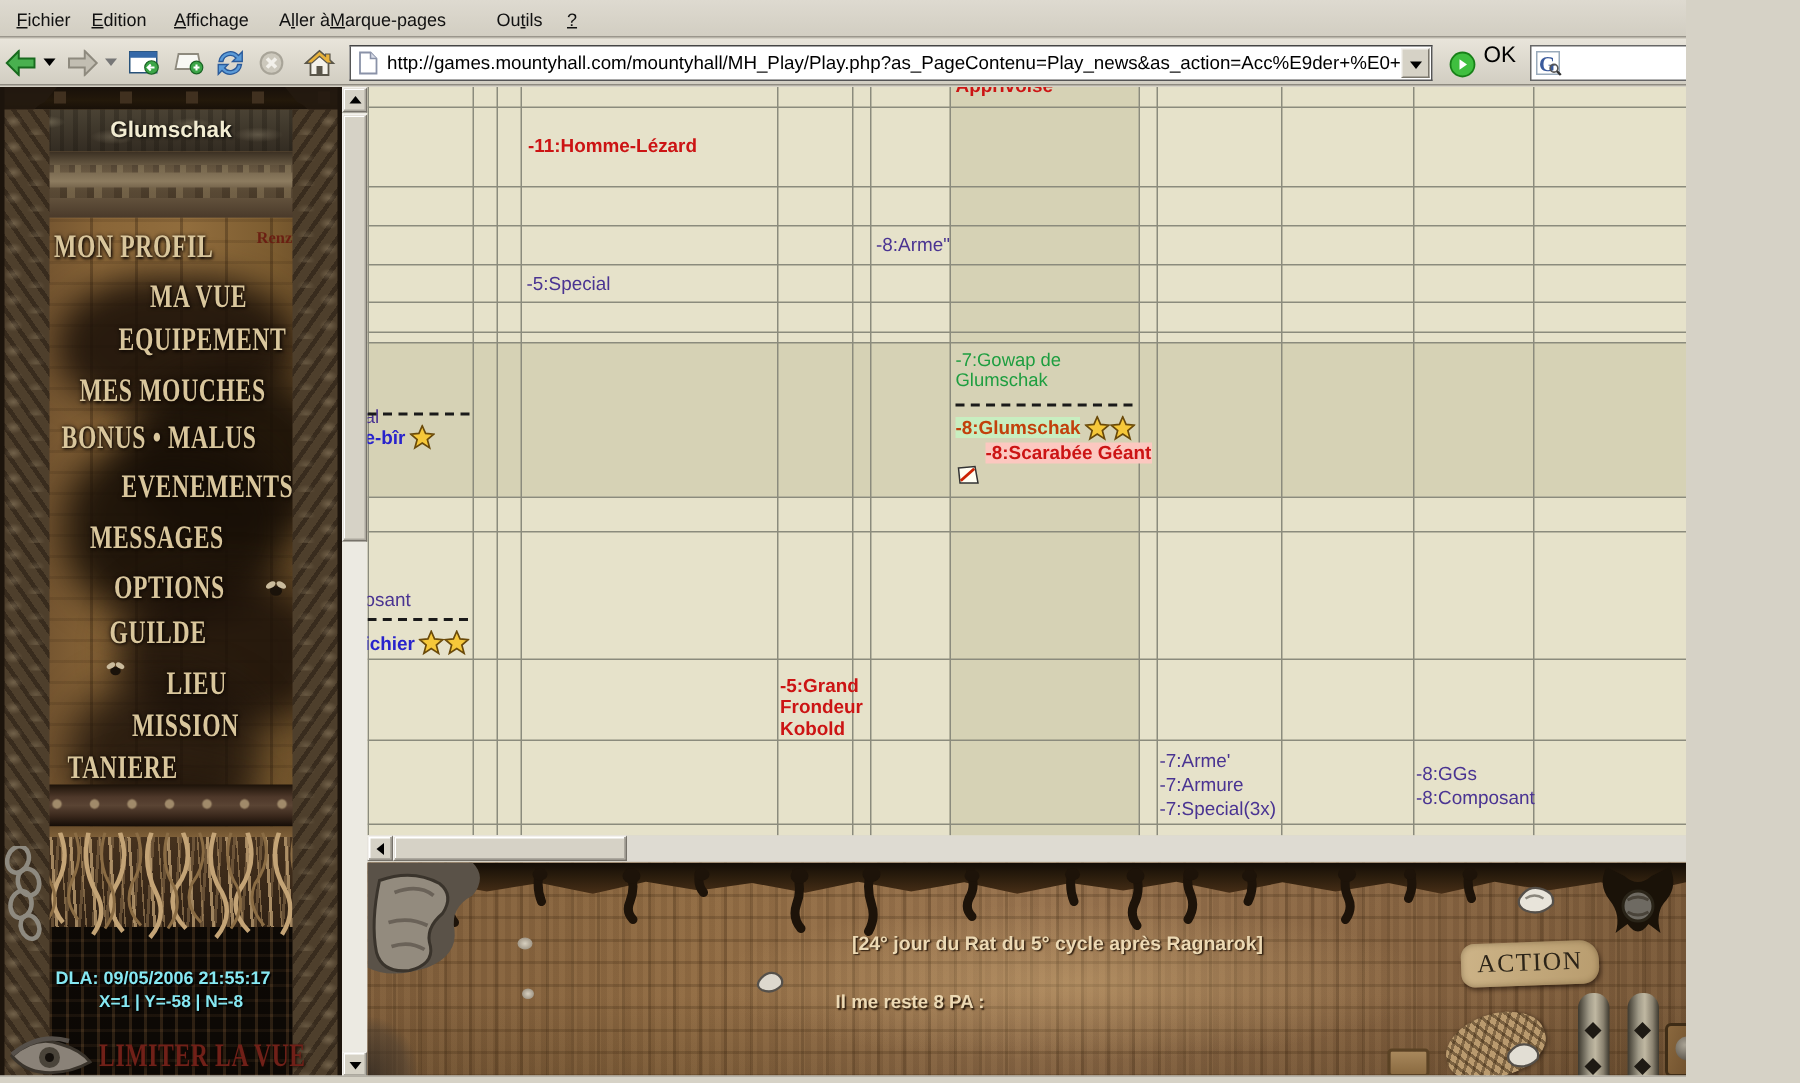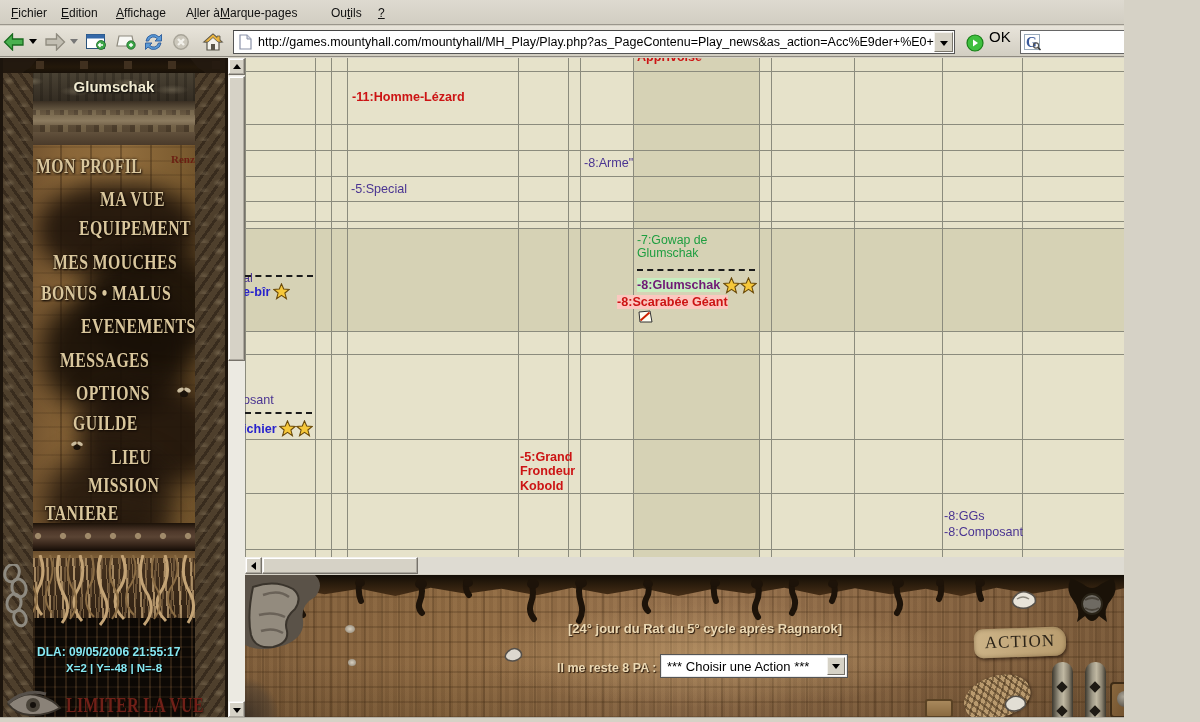--- a/index.html
+++ b/index.html
@@ -47,21 +47,21 @@
 .sthumb { position:absolute; background:#d6d2c6; border:1px solid; border-color:#f4f2ee #76726a #76726a #f4f2ee; box-shadow:inset -1px -1px 0 #aca89e, inset 1px 1px 0 #fff; }
 
 
 .vline { position:absolute; top:0; width:1px; height:499px; background:#8b8b7d; }
 .hline { position:absolute; left:0; width:939px; height:1px; background:#8b8b7d; }
 .darkrow { position:absolute; left:0; top:170px; width:939px; height:103px; background:#d6d2b5; }
 .darkcol { position:absolute; left:388px; top:0; width:126px; height:499px; background:#d6d2b5; }
 .gt { position:absolute; white-space:nowrap; font-size:12.6px; }
 .red { color:#cc1414; font-weight:bold; }
 .green { color:#1e9e40; }
-.greenb { color:#701a75; font-weight:bold; }
+.greenb { color:#c2410c; font-weight:bold; }
 .purple { color:#4a3492; }
 .blueb { color:#2823cc; font-weight:bold; }
 .navyb { color:#232394; font-weight:bold; }
 .dash { position:absolute; border-top:2px dashed #1a1a1a; }
 
 
 .menuitem { position:absolute; font-family:"Liberation Serif", serif; font-weight:bold;
   color:#d9c69c; text-shadow:1px 1px 2px #140c06, 0 0 3px rgba(16,10,4,0.8); white-space:nowrap;
   transform:scale(0.83,1.15); transform-origin:left top; letter-spacing:0.5px; }
 
@@ -270,21 +270,21 @@
         <path d="M110 0 Q104 20 114 36 Q120 50 110 64"></path>
         <path d="M131 0 Q138 18 126 34 Q120 48 132 60"></path>
         <path d="M152 0 Q146 20 156 36 Q162 50 152 64"></path>
         <path d="M173 0 Q180 18 168 34 Q162 48 174 62"></path>
         <path d="M195 0 Q189 20 198 34 Q204 48 196 60"></path>
         <path d="M215 0 Q220 16 212 32 Q206 44 216 56"></path>
       </g>
     </svg>
 
     <div class="abs" style="left:37px;top:587px;font-size:12px;font-weight:bold;color:#86e8f2;text-shadow:1px 1px 1px #000;">DLA: 09/05/2006 21:55:17</div>
-    <div class="abs" style="left:66px;top:604px;font-size:11.5px;font-weight:bold;color:#86e8f2;text-shadow:1px 1px 1px #000;">X=2 | Y=-48 | N=-8</div>
+    <div class="abs" style="left:66px;top:604px;font-size:11.5px;font-weight:bold;color:#86e8f2;text-shadow:1px 1px 1px #000;">X=1 | Y=-58 | N=-8</div>
 
     <div class="abs" style="left:0;top:15px;width:33px;height:649px;
       background-color:#4e3f2c;
       background-image:
         radial-gradient(ellipse 9px 6px at 9px 8px, rgba(168,150,120,0.4), rgba(172,152,120,0) 68%),
         radial-gradient(ellipse 9px 6px at 24px 16px, rgba(150,134,106,0.35), rgba(154,136,106,0) 68%),
         repeating-linear-gradient(55deg, rgba(30,20,12,0.45) 0 3px, rgba(0,0,0,0) 3px 9px);
       background-size:33px 17px, 33px 17px, auto;"></div>
     <div class="abs" style="left:195px;top:15px;width:33px;height:649px;
       background-color:#4e3f2c;
@@ -362,21 +362,21 @@
     <div class="gt purple" style="left:106px;top:123.5px;">-5:Special</div>
     <div class="gt green" style="left:392px;top:176px;line-height:13.2px;font-size:12.3px;">-7:Gowap de<br>Glumschak</div>
     <div class="dash" style="left:392px;top:211px;width:118px;"></div>
     <div class="gt greenb" style="left:392px;top:220px;"><span style="background:#c8eec0;">-8:Glumschak</span></div>
     <svg class="abs" style="left:478px;top:219px" width="17" height="17" viewBox="0 0 20 20">
         <path d="M10 1 L12.6 7 L19 7.6 L14 11.8 L15.8 18.4 L10 14.6 L4.2 18.4 L6 11.8 L1 7.6 L7.4 7 Z" fill="#f6c83a" stroke="#6a4a0a" stroke-width="1.3"></path>
       </svg>
     <svg class="abs" style="left:495px;top:219px" width="17" height="17" viewBox="0 0 20 20">
         <path d="M10 1 L12.6 7 L19 7.6 L14 11.8 L15.8 18.4 L10 14.6 L4.2 18.4 L6 11.8 L1 7.6 L7.4 7 Z" fill="#f6c83a" stroke="#6a4a0a" stroke-width="1.3"></path>
       </svg>
-    <div class="gt red" style="left:372px;top:237px;"><span style="background:#fcc8c0;">-8:Scarabée Géant</span></div>
+    <div class="gt red" style="left:412px;top:237px;"><span style="background:#fcc8c0;">-8:Scarabée Géant</span></div>
     <svg class="abs" style="left:393px;top:252px" width="15" height="13" viewBox="0 0 15 13">
         <path d="M1 2 L12 1 L14 12 L2 12 Z" fill="#fffef2" stroke="#333" stroke-width="1"></path>
         <path d="M2.5 10.5 L11.5 2.5" stroke="#cc2200" stroke-width="2"></path>
       </svg>
     <div class="gt purple" style="left:-2px;top:197px;margin-top:16px;">al</div>
     <div class="dash" style="left:0px;top:217px;width:68px;"></div>
     <div class="gt blueb" style="left:-2px;top:227px;">e-bîr</div>
     <svg class="abs" style="left:28px;top:225px" width="17" height="17" viewBox="0 0 20 20">
         <path d="M10 1 L12.6 7 L19 7.6 L14 11.8 L15.8 18.4 L10 14.6 L4.2 18.4 L6 11.8 L1 7.6 L7.4 7 Z" fill="#f6c83a" stroke="#6a4a0a" stroke-width="1.3"></path>
       </svg>
@@ -385,20 +385,21 @@
     <div class="gt blueb" style="left:-2px;top:364px;">ichier</div>
     <svg class="abs" style="left:34px;top:362px" width="17" height="17" viewBox="0 0 20 20">
         <path d="M10 1 L12.6 7 L19 7.6 L14 11.8 L15.8 18.4 L10 14.6 L4.2 18.4 L6 11.8 L1 7.6 L7.4 7 Z" fill="#f6c83a" stroke="#6a4a0a" stroke-width="1.3"></path>
       </svg>
     <svg class="abs" style="left:51px;top:362px" width="17" height="17" viewBox="0 0 20 20">
         <path d="M10 1 L12.6 7 L19 7.6 L14 11.8 L15.8 18.4 L10 14.6 L4.2 18.4 L6 11.8 L1 7.6 L7.4 7 Z" fill="#f6c83a" stroke="#6a4a0a" stroke-width="1.3"></path>
       </svg>
     <div class="gt red" style="left:275px;top:392px;line-height:14.3px;">-5:Grand<br>Frondeur<br>Kobold</div>
     <div class="gt navyb" style="left:883px;top:396px;">-4:psychopom</div>
     <div class="gt red" style="left:883px;top:412px;">-4:Kobold gr</div>
+    <div class="gt purple" style="left:528px;top:440.5px;line-height:16.1px;">-7:Arme'<br>-7:Armure<br>-7:Special(3x)</div>
     <div class="gt purple" style="left:699px;top:450px;line-height:16.2px;">-8:GGs<br>-8:Composant</div>
   </div>
 
   <div id="gvscroll">
     <div class="sbtn" style="left:0;top:0;width:16px;height:16px">
         <div class="tri-up" style="left:3px;top:5px"></div>
       </div>
     <div class="sthumb" style="left:0;top:122px;width:16px;height:70px"></div>
     <div class="sbtn" style="left:0;top:482px;width:16px;height:16px">
         <div class="tri-dn" style="left:3px;top:6px"></div>
@@ -508,26 +509,20 @@
     <svg class="abs" style="left:758px;top:117px" width="26" height="22" viewBox="0 0 26 22">
       <path d="M3 10 Q9 2 17 5 Q24 8 22 14 Q15 21 6 18 Q1 15 3 10 Z" fill="#e2ded4" stroke="#55504a" stroke-width="1.5"></path>
     </svg>
     <svg class="abs" style="left:258px;top:70px" width="22" height="20" viewBox="0 0 22 20">
       <path d="M3 9 Q8 2 14 4 Q20 7 18 12 Q12 18 5 15 Q1 13 3 9 Z" fill="#ddd8ce" stroke="#55504a" stroke-width="1.5"></path>
     </svg>
     <div class="abs" style="left:100px;top:50px;width:10px;height:8px;background:radial-gradient(#d8d0c0,#8a8070);border-radius:50%;"></div>
     <div class="abs" style="left:103px;top:84px;width:8px;height:7px;background:radial-gradient(#d8d0c0,#8a8070);border-radius:50%;"></div>
     <div id="btext1">[24° jour du Rat du 5° cycle après Ragnarok]</div>
     <div id="btext2">Il me reste 8 PA :</div>
-    <div id="bselect">
-        <div id="bseltext">*** Choisir une Action ***</div>
-        <div id="bselbtn">
-          <div class="tri-dn" style="left:4px;top:6px"></div>
-        </div>
-      </div>
     <div id="actionplq">
         <div>ACTION</div>
       </div>
   </div>
 
   <div id="bvscroll">
     <div class="sbtn" style="left:0;top:0;width:16px;height:16px">
         <div class="tri-up" style="left:3px;top:5px"></div>
       </div>
     <div class="sthumb" style="left:0;top:18px;width:16px;height:94px"></div>

